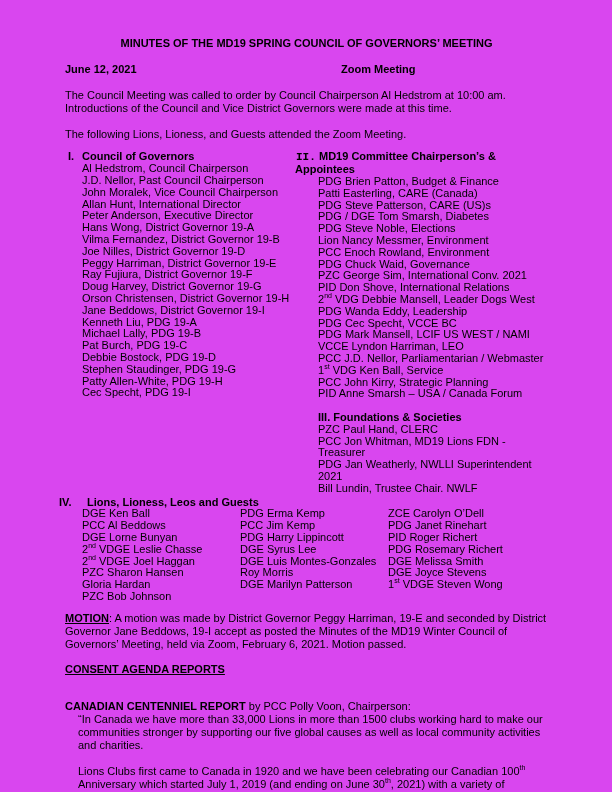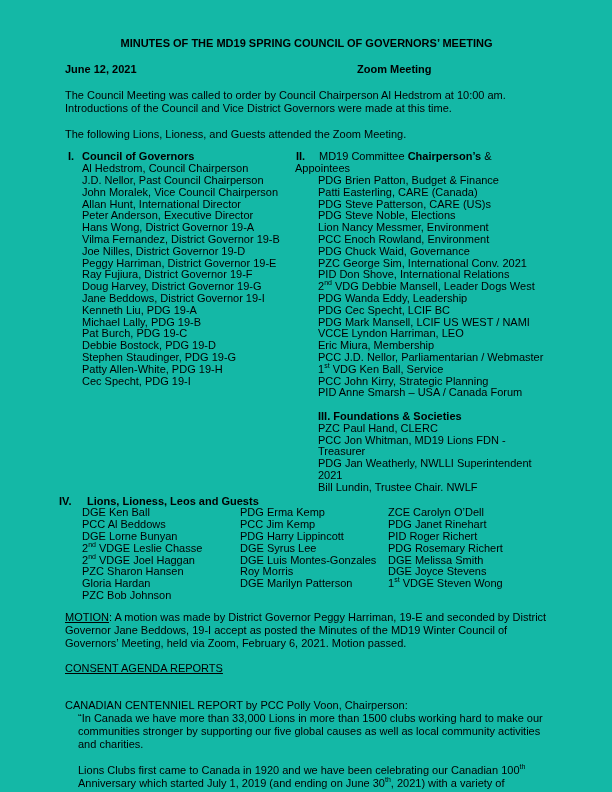--- a/index.html
+++ b/index.html
@@ -1,57 +1,57 @@
 <!DOCTYPE html>
 <html><head>
 <meta charset="utf-8">
 <style>
   html,body{margin:0;padding:0;background:#ffffff;}
   .page{
     position:relative;
     width:612px;height:792px;
     box-sizing:border-box;
     padding:37px 64px 0 65px;
-    background:#14b8a6;
+    background:#d946ef;
     color:#000;
     font-family:"Liberation Sans",sans-serif;
     font-size:11px;
     line-height:12.9px;
     overflow:hidden;
   }
-  .bold{font-weight:normal;}
+  .bold{font-weight:bold;}
   .underline{text-decoration:underline;}
   .title{
     text-align:center;
     font-weight:bold;
     margin-bottom:13px;
   }
   .daterow{
     position:relative;
     font-weight:bold;
     margin-bottom:13px;
   }
   .daterow .location{
     position:absolute;
-    left:292px;
+    left:276px;
     top:0;
   }
   p.para{margin:0 0 12.9px 0;}
   .indent13{padding-left:13px;}
   
   .cols{
     display:flex;
     line-height:11.8px;
     margin-bottom:2px;
   }
   .col-left{width:230px;flex:0 0 230px;}
   .col-right{flex:1;}
   .sec-head{font-weight:bold;}
   .numeral-i{display:inline-block;width:14px;margin-left:3px;}
-  .numeral-ii{display:inline-block;width:23px;margin-left:1px;}
+  .numeral-ii{display:inline-block;width:23px;margin-left:1px;font-family:Liberation Mono, monospace;}
   .numeral-iv{display:inline-block;width:28px;margin-left:-6px;}
   .list-i > div{padding-left:17px;}
   .indent23{padding-left:23px;}
   .list-plain > div{padding-left:0;}
   .blank{height:11.8px;}
   .sec-iv{line-height:11.8px;font-weight:bold;}
   .guest-grid{
     display:flex;
     line-height:11.8px;
     padding-left:17px;
@@ -90,50 +90,51 @@
           <div>J.D. Nellor, Past Council Chairperson</div>
           <div>John Moralek, Vice Council Chairperson</div>
           <div>Allan Hunt, International Director</div>
           <div>Peter Anderson, Executive Director</div>
           <div>Hans Wong, District Governor 19-A</div>
           <div>Vilma Fernandez, District Governor 19-B</div>
           <div>Joe Nilles, District Governor 19-D</div>
           <div>Peggy Harriman, District Governor 19-E</div>
           <div>Ray Fujiura, District Governor 19-F</div>
           <div>Doug Harvey, District Governor 19-G</div>
+          <div>Orson Christensen, District Governor 19-H</div>
           <div>Jane Beddows, District Governor 19-I</div>
           <div>Kenneth Liu, PDG 19-A</div>
           <div>Michael Lally, PDG 19-B</div>
           <div>Pat Burch, PDG 19-C</div>
           <div>Debbie Bostock, PDG 19-D</div>
           <div>Stephen Staudinger, PDG 19-G</div>
           <div>Patty Allen-White, PDG 19-H</div>
           <div>Cec Specht, PDG 19-I</div>
         </div>
     </div>
     <div class="col-right">
       <div class="sec-head">
         <span class="numeral-ii">II.</span><span class="bold">MD19 Committee</span><span style="font-weight:bold;"> Chairperson’s </span><span class="bold">&amp; Appointees</span>
       </div>
       <div class="list-plain" style="padding-left:23px;">
           <div>PDG Brien Patton, Budget &amp; Finance</div>
           <div>Patti Easterling, CARE (Canada)</div>
           <div>PDG Steve Patterson, CARE (US)s</div>
+          <div>PDG / DGE Tom Smarsh, Diabetes</div>
           <div>PDG Steve Noble, Elections</div>
           <div>Lion Nancy Messmer, Environment</div>
           <div>PCC Enoch Rowland, Environment</div>
           <div>PDG Chuck Waid, Governance</div>
           <div>PZC George Sim, International Conv. 2021</div>
           <div>PID Don Shove, International Relations</div>
           <div>2<sup>nd</sup> VDG Debbie Mansell, Leader Dogs West</div>
           <div>PDG Wanda Eddy, Leadership</div>
-          <div>PDG Cec Specht, LCIF BC</div>
+          <div>PDG Cec Specht, VCCE BC</div>
           <div>PDG Mark Mansell, LCIF US WEST / NAMI</div>
           <div>VCCE Lyndon Harriman, LEO</div>
-          <div>Eric Miura, Membership</div>
           <div>PCC J.D. Nellor, Parliamentarian / Webmaster</div>
           <div>1<sup>st</sup> VDG Ken Ball, Service</div>
           <div>PCC John Kirry, Strategic Planning</div>
           <div>PID Anne Smarsh – USA / Canada Forum</div>
         </div>
       <div class="blank"></div>
       <div class="sec-head indent23">III. Foundations &amp; Societies</div>
       <div class="list-plain" style="padding-left:23px;">
           <div>PZC Paul Hand, CLERC</div>
           <div>PCC Jon Whitman, MD19 Lions FDN - Treasurer</div>

